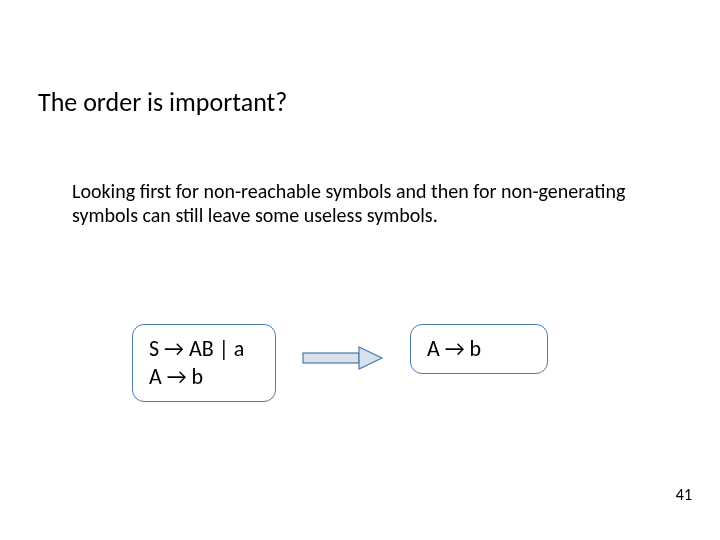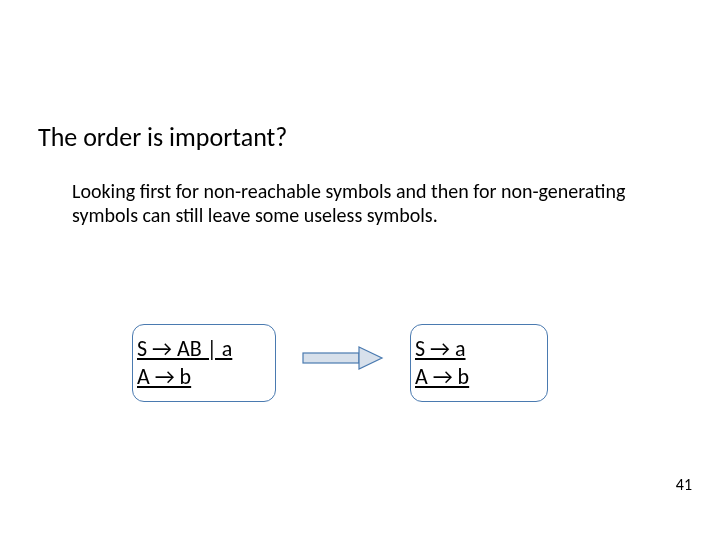--- a/index.html
+++ b/index.html
@@ -1,35 +1,34 @@
 <!DOCTYPE html>
 <html><head>
   <meta charset="utf-8">
   <style>
     * { box-sizing: border-box; margin: 0; padding: 0; }
     html, body { width: 720px; height: 540px; background: #fff; font-family: Calibri, "Segoe UI", Arial, sans-serif; color: #000; }
     .slide { position: relative; width: 720px; height: 540px; padding: 0; }
-    .title { position: absolute; left: 38px; top: 86px; font-size: 26px; font-weight: 400; margin-top: 35px; }
+    .title { position: absolute; left: 38px; top: 86px; font-size: 26px; font-weight: 400; }
     .body-text { position: absolute; left: 72px; top: 180px; width: 560px; font-size: 20px; line-height: 1.18; }
     .grammar-box {
       position: absolute;
       border: 1.6px solid #4a7ab0;
       border-radius: 12px;
-      padding: 10px 18px 10px 4px;
+      padding: 10px 18px 10px 16px;
       font-size: 22px;
       line-height: 1.28;
       background: #fff;
-      text-decoration: underline;
     }
     .box-left { left: 132px; top: 324px; width: 144px; }
     .box-right { left: 410px; top: 324px; width: 138px; }
     .arrow-icon { position: absolute; left: 302px; top: 346px; }
     .arrow-icon rect { fill: #d7e0eb; stroke: #4a7ab0; stroke-width: 1.2; }
     .arrow-icon polygon { fill: #d7e0eb; stroke: #4a7ab0; stroke-width: 1.2; }
-    .page-num { position: absolute; right: 28px; bottom: 46px; font-size: 16px; color: #000; }
+    .page-num { position: absolute; right: 28px; bottom: 36px; font-size: 16px; color: #000; }
   </style>
 </head>
 <body>
 
 <div class="slide">
 
   <div class="title">The order is important?</div>
 
   <div class="body-text">Looking first for non-reachable symbols and then for non-generating symbols can still leave some useless symbols.</div>
 
@@ -37,19 +36,18 @@
     <div>S → AB | a</div>
     <div>A → b</div>
   </div>
 
   <svg class="arrow-icon" width="82" height="24">
     <rect x="1" y="7" width="56" height="10"></rect>
     <polygon points="57,1 80,12 57,23"></polygon>
   </svg>
 
   <div class="grammar-box box-right">
-    <div>S → a</div>
     <div>A → b</div>
   </div>
 
   <div class="page-num">41</div>
 
 </div>
 
 </body></html>

